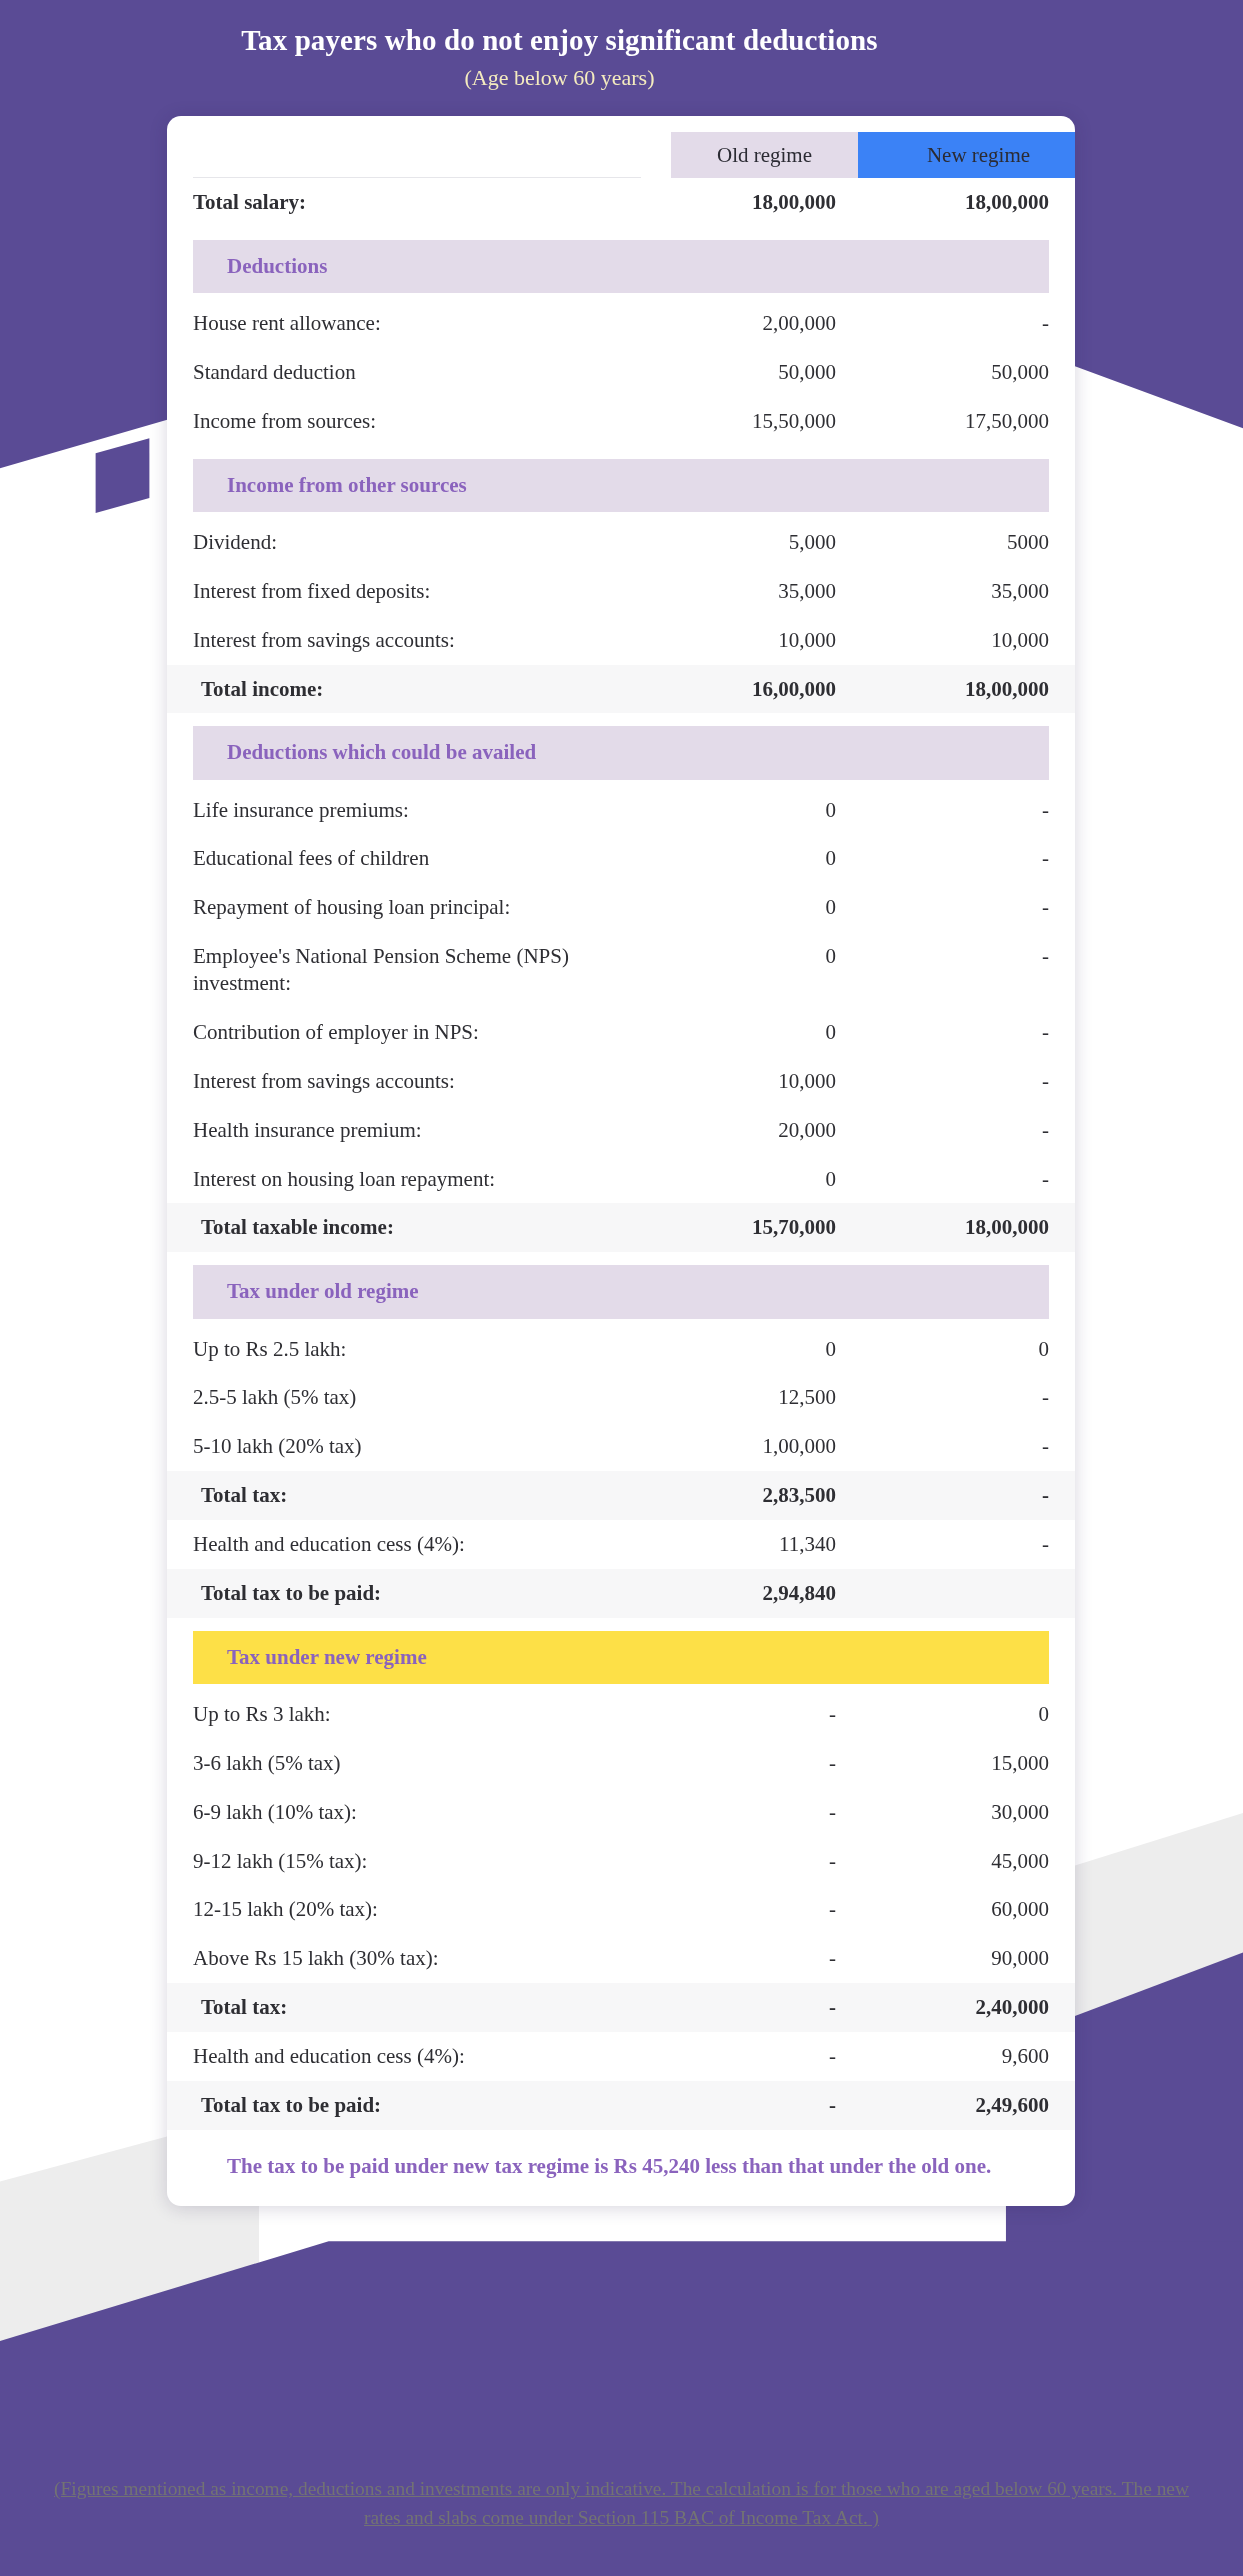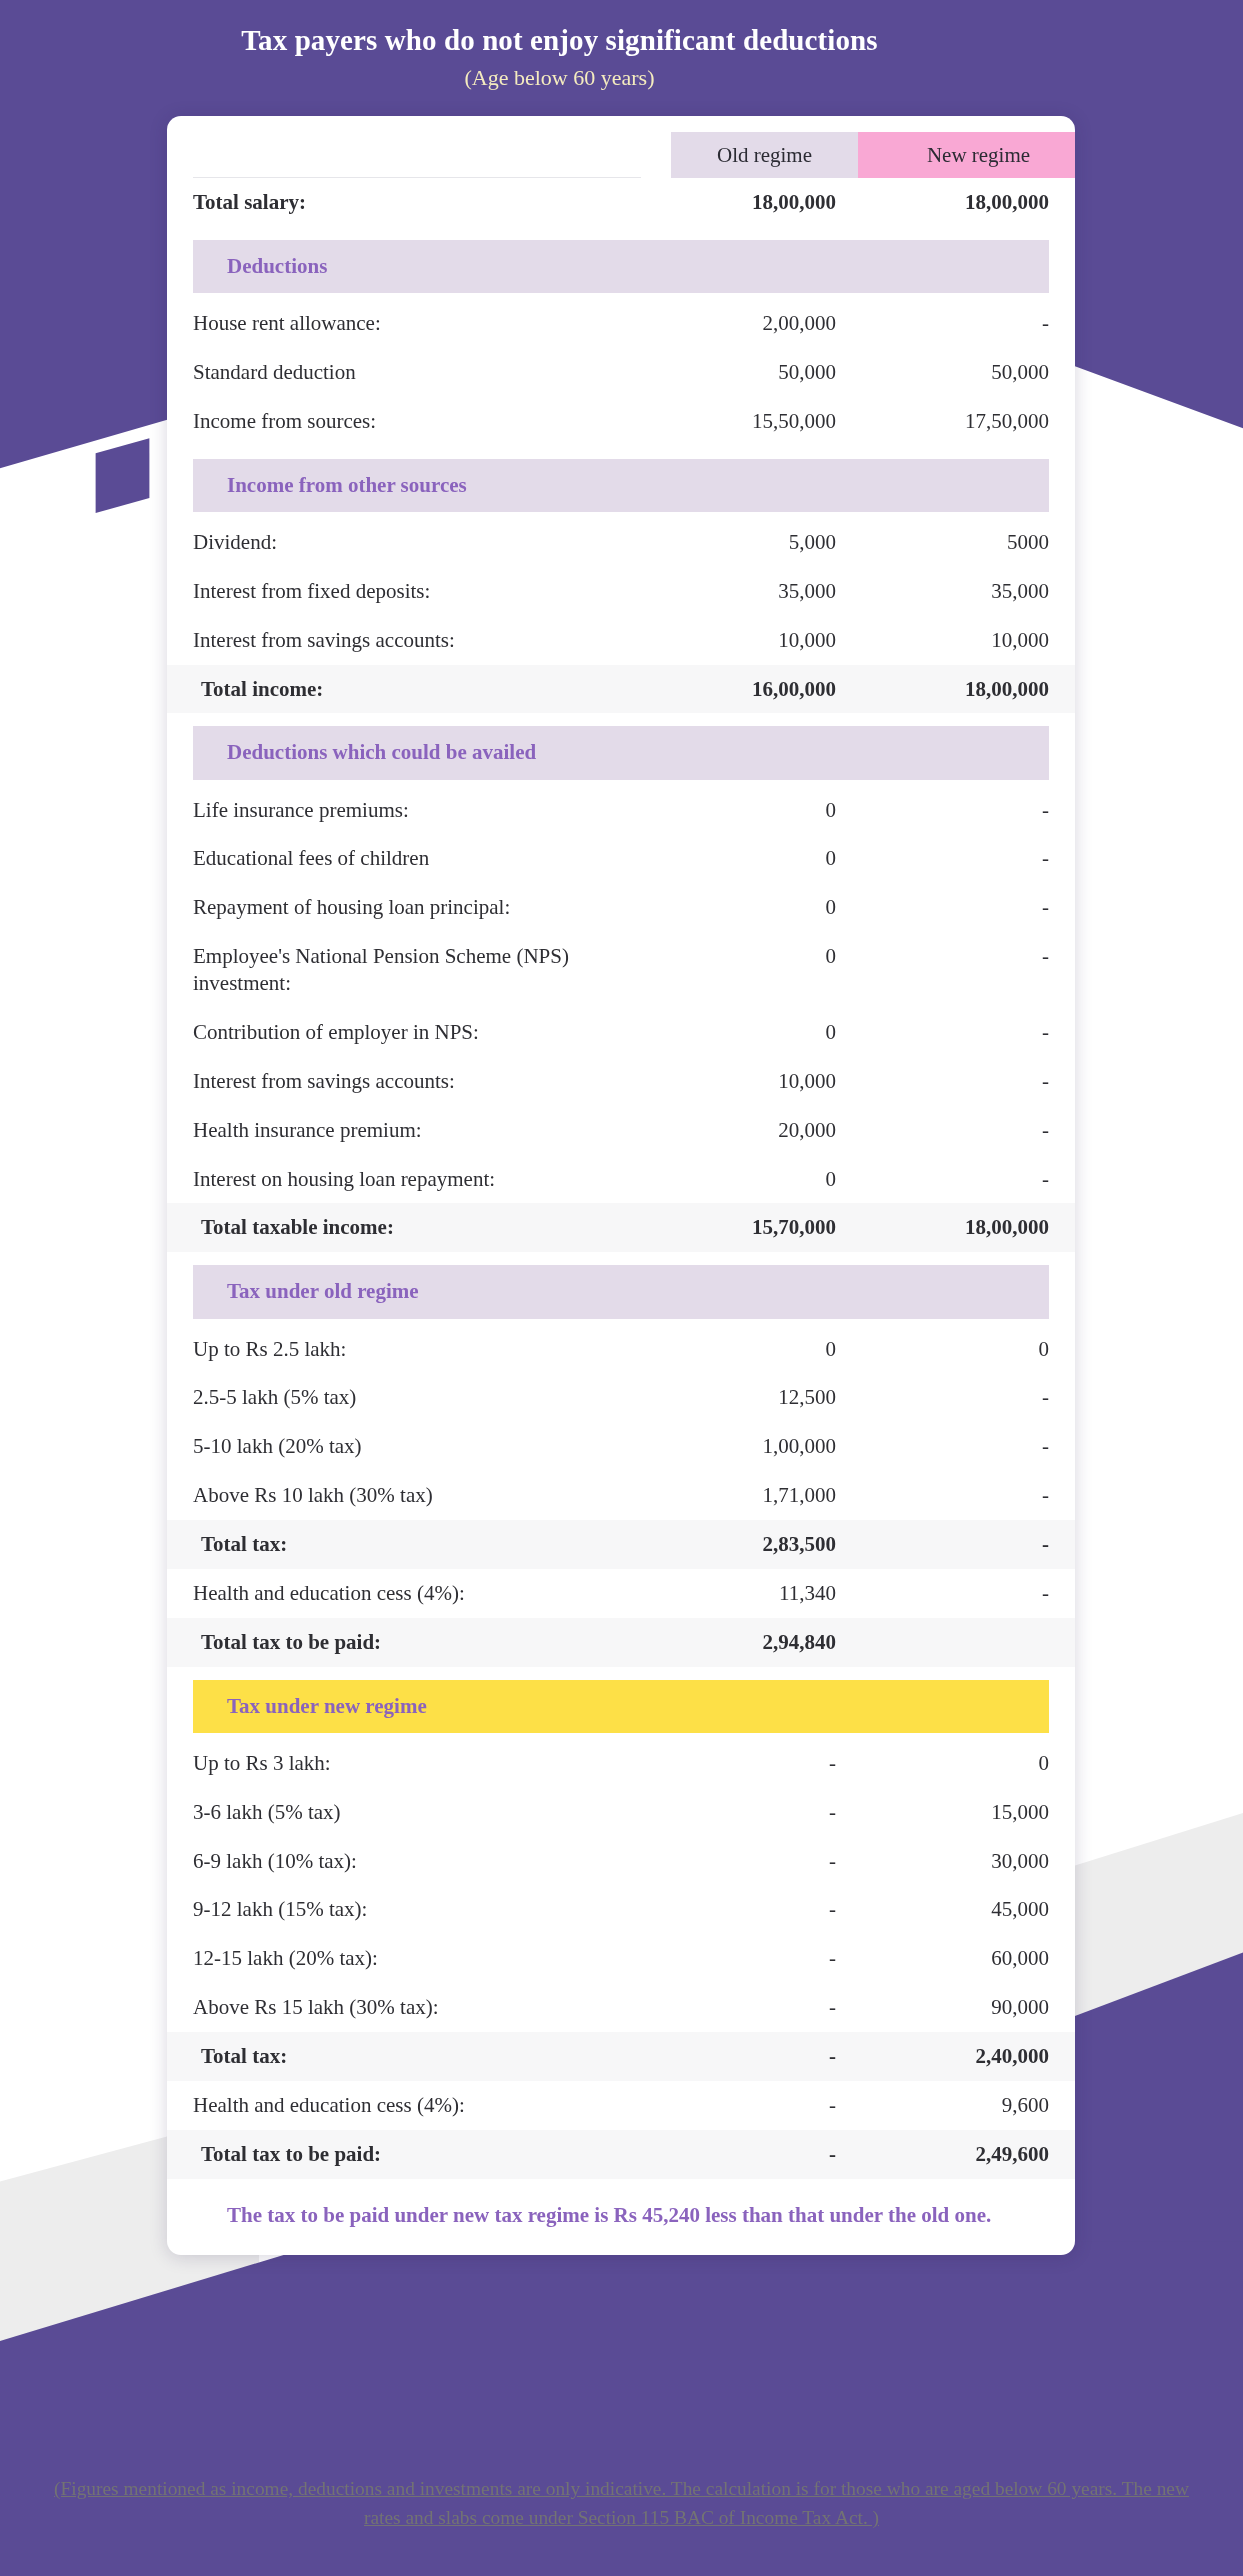--- a/index.html
+++ b/index.html
@@ -81,21 +81,21 @@
   .regime-chip {
     display: block;
     text-align: center;
     font-weight: normal;
     font-size: 21px;
     color: #2b2b33;
     padding: 12px 4px 11px 4px;
     line-height: 1.1;
   }
   .regime-chip.old { background: #e3dbe9; margin-left: 30px; }
-  .regime-chip.new { background: #f9a8d4; padding-left: 28px; }
+  .regime-chip.new { background: #3b82f6; padding-left: 28px; }
   th.hdr-spacer .spacer-underline {
     display: block;
     height: 1px;
     background: #e6e6ea;
     margin: 0 0 0 26px;
   }
 
   
   tr.row td {
     font-size: 21px;
@@ -315,25 +315,20 @@
         <tr class="row">
           <td class="label">2.5-5 lakh (5% tax)</td>
           <td class="val oldcol">12,500</td>
           <td class="val newcol">-</td>
         </tr>
         <tr class="row">
           <td class="label">5-10 lakh (20% tax)</td>
           <td class="val oldcol">1,00,000</td>
           <td class="val newcol">-</td>
         </tr>
-        <tr class="row">
-          <td class="label">Above Rs 10 lakh (30% tax)</td>
-          <td class="val oldcol">1,71,000</td>
-          <td class="val newcol">-</td>
-        </tr>
         <tr class="row bold total">
           <td class="label">Total tax:</td>
           <td class="val oldcol">2,83,500</td>
           <td class="val newcol">-</td>
         </tr>
         <tr class="row">
           <td class="label">Health and education cess (4%):</td>
           <td class="val oldcol">11,340</td>
           <td class="val newcol">-</td>
         </tr>

